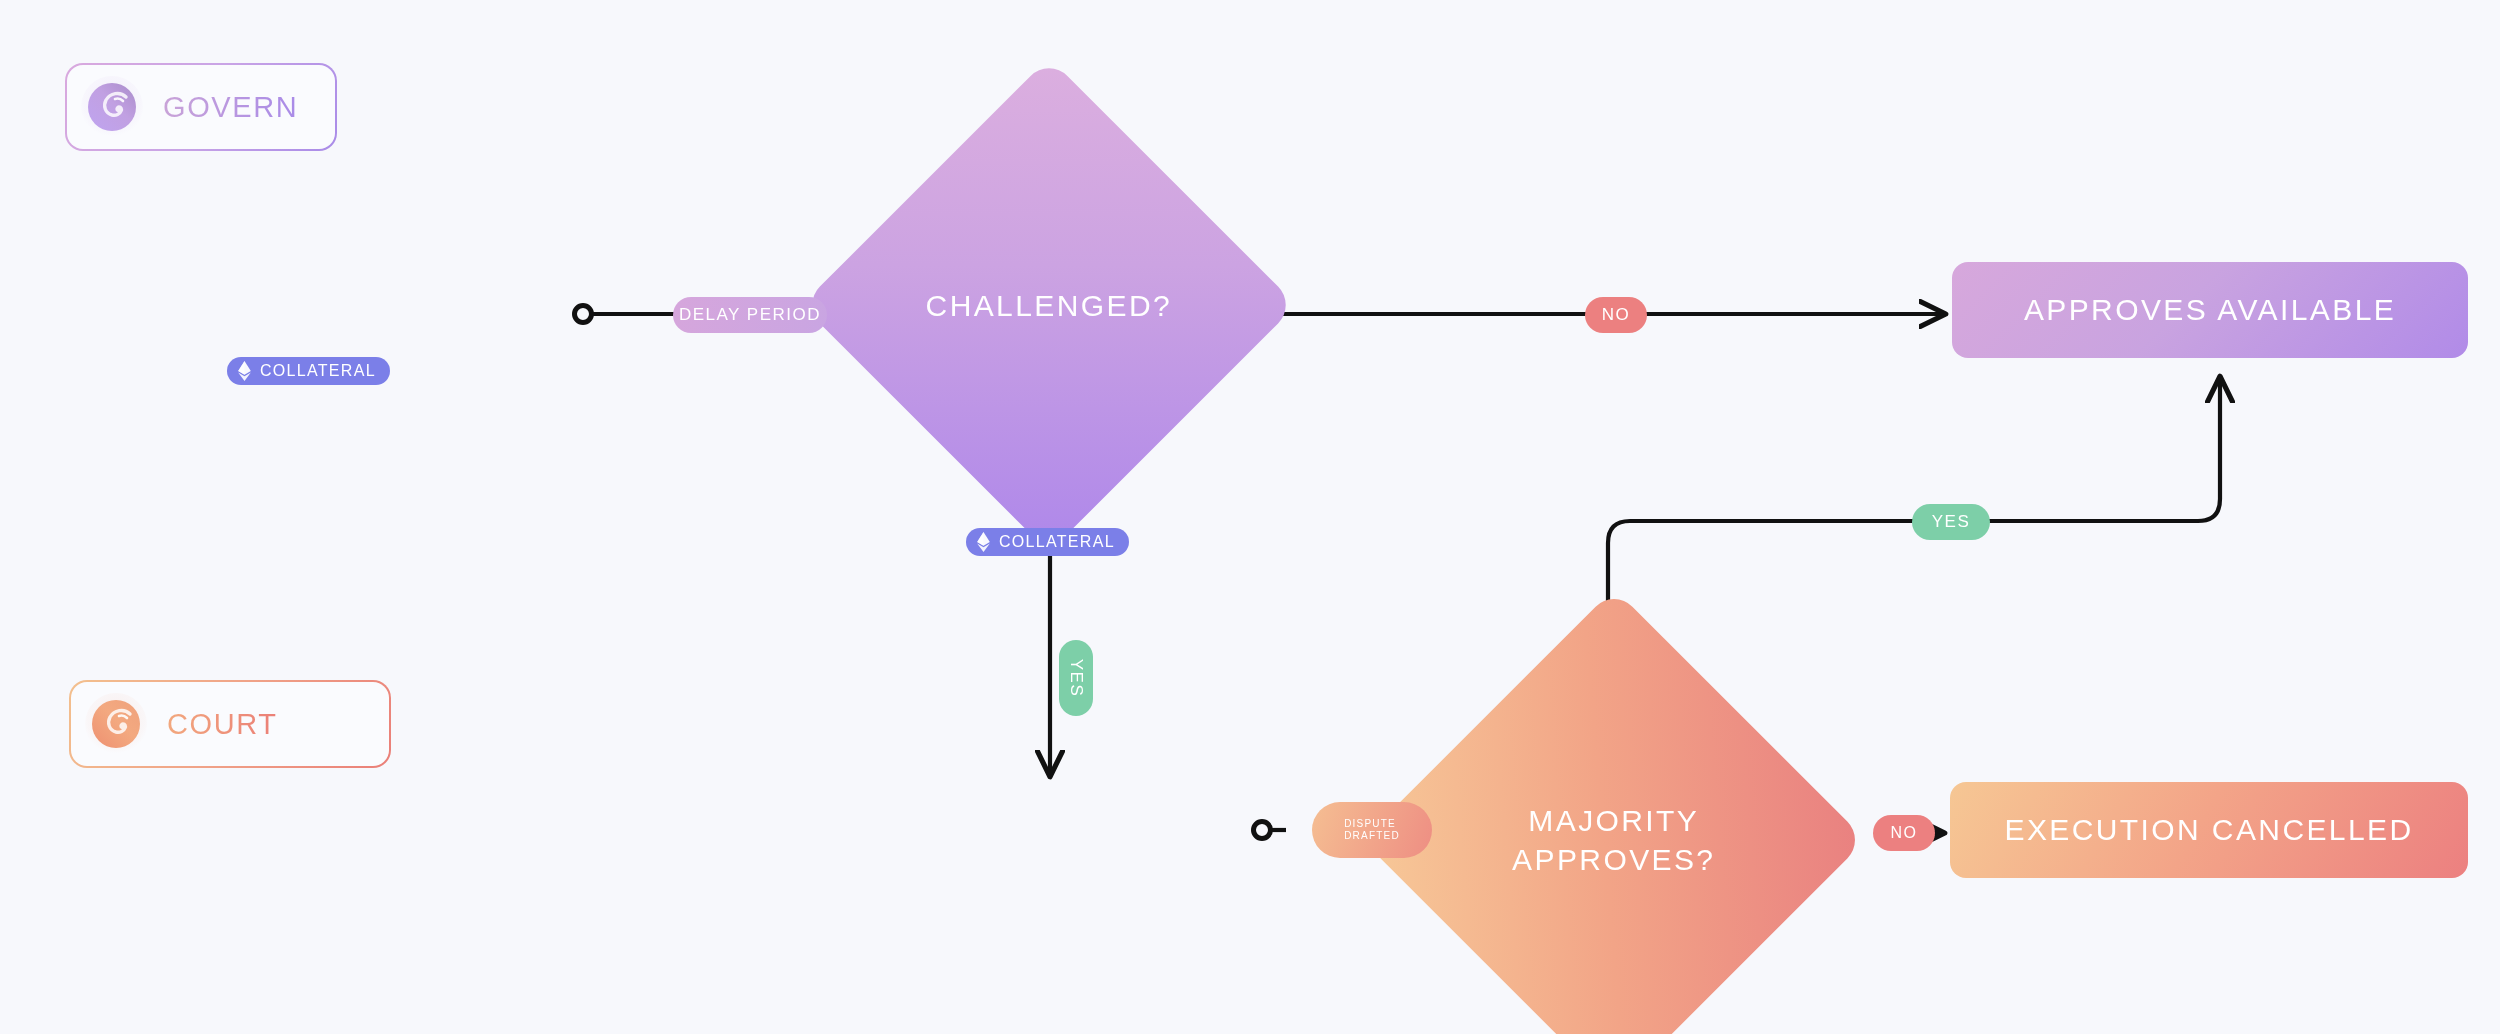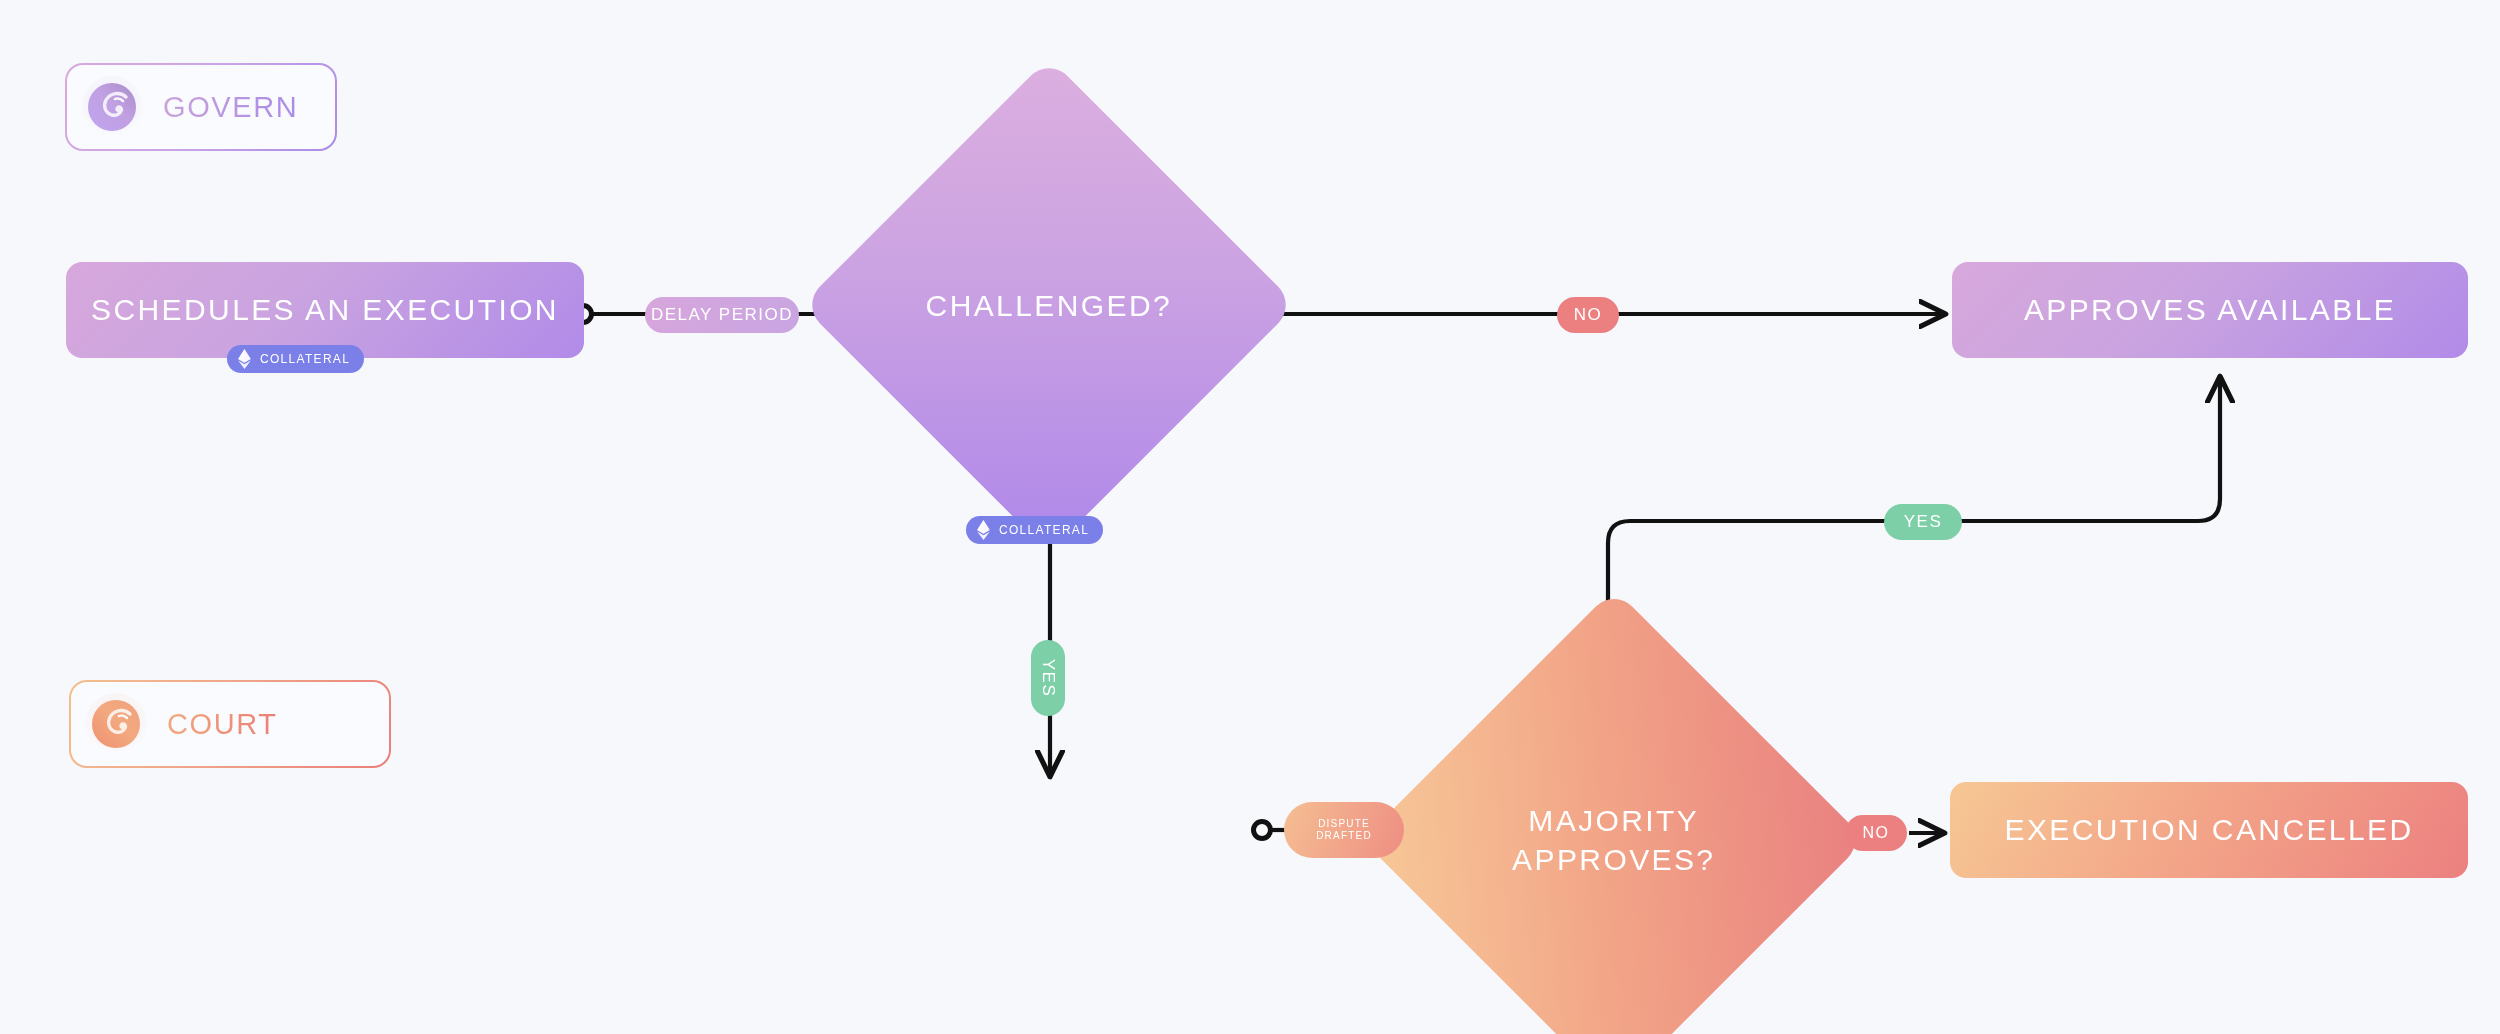--- a/index.html
+++ b/index.html
@@ -115,22 +115,22 @@
 
   
   .pill{
     position:absolute;
     display:flex;align-items:center;justify-content:center;
     color:#FFFFFF;
     box-sizing:border-box;
     border-radius:999px;
     font-size:17px;
     letter-spacing:1.5px;
-    text-align:center;
-    white-space:nowrap;
+    white-space:nowrap;
+    margin-left:28px;
   }
   .pill-delay{
     left:645px;top:297px;width:154px;height:36px;
     background:linear-gradient(100deg,#D6A6DC 0%,#C9A5E2 100%);
   }
   .pill-no-1{
     left:1557px;top:297px;width:62px;height:36px;background:#EC8080;
   }
   .pill-no-2{
     left:1845px;top:815px;width:62px;height:36px;background:#EC8080;font-size:16px;
@@ -154,23 +154,24 @@
 
   
   .collateral{
     position:absolute;
     display:flex;align-items:center;gap:8px;
     height:28px;
     padding:0 14px 0 10px;
     border-radius:999px;
     background:#7B7FE8;
     color:#FFFFFF;
-    font-size:12px;letter-spacing:1.3px;
-    white-space:nowrap;
-    box-sizing:border-box;
+    font-size:16px;letter-spacing:1.3px;
+    white-space:nowrap;
+    box-sizing:border-box;
+    margin-top:12px;
   }
   #collateral-schedule{left:227px;top:345px;}
   #collateral-branch  {left:966px;top:516px;}
   .eth-icon{width:15px;height:20px;flex:0 0 15px;display:block;}
 </style>
 </head>
 <body>
 
 <div id="canvas">
 
@@ -237,23 +238,20 @@
         </defs>
         <circle cx="27" cy="27" r="24" fill="url(#gCrt)"></circle>
         <path d="M41 17c-6-6-16-4-20 3-3 6-1 13 6 15 4 1 8-1 9-4 1-2 0-4-2-4-1 0-2 1-2 2
                  0 2 2 2 3 1" fill="none" stroke="#FFFFFF" stroke-width="3.4" stroke-linecap="round" stroke-linejoin="round" opacity="0.82"></path>
         <path d="M30 19c3-1 6 0 8 2" fill="none" stroke="#FFFFFF" stroke-width="2.6" stroke-linecap="round" opacity="0.9"></path>
       </svg>
     </span>
     <span class="legend-label">COURT</span>
   </div>
 
-  <div class="node box-purple" id="node-schedules">
-    <span class="node-label">SCHEDULES AN EXECUTION</span>
-  </div>
 
   <div class="node box-purple" id="node-exec-available">
     <span class="node-label">APPROVES AVAILABLE</span>
   </div>
 
 
   <div class="node box-orange" id="node-exec-cancelled">
     <span class="node-label">EXECUTION CANCELLED</span>
   </div>
 

